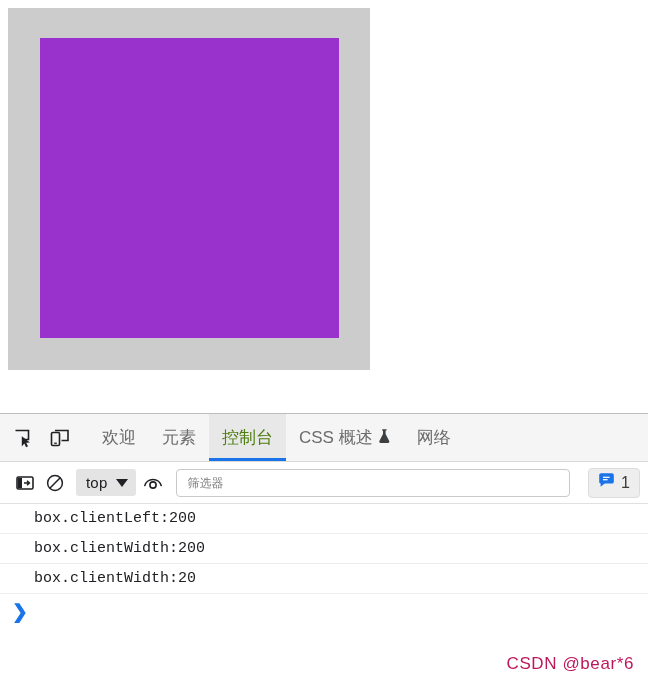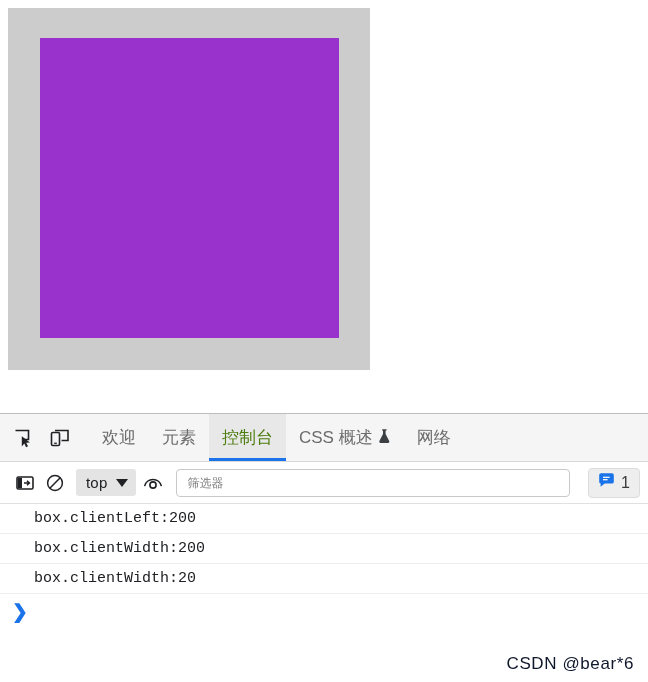--- a/index.html
+++ b/index.html
@@ -251,21 +251,21 @@
     background: transparent;
     padding-left: 8px;
   }
 
   
   #watermark {
     position: absolute;
     right: 14px;
     bottom: 8px;
     font-size: 17px;
-    color: #0f172a;
+    color: #be185d;
     font-family: "Liberation Sans", sans-serif;
     letter-spacing: .6px;
     user-select: none;
     pointer-events: none;
   }
 </style>
 </head>
 <body>
 
 <div id="page-viewport">

